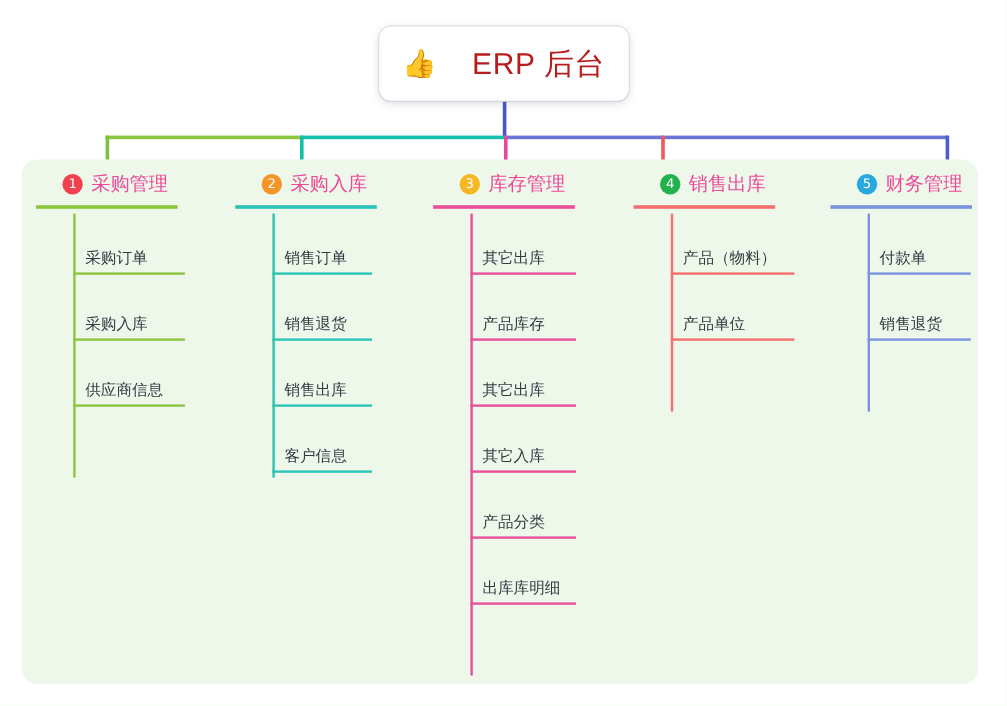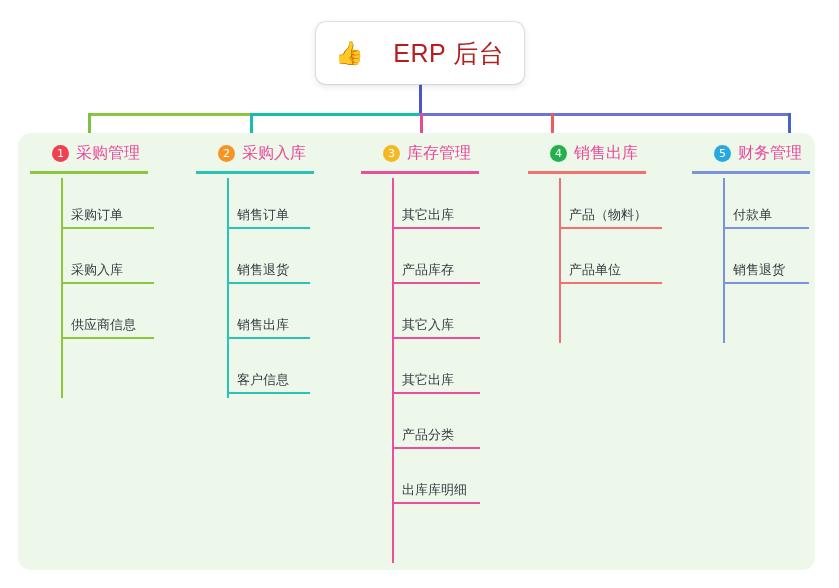--- a/index.html
+++ b/index.html
@@ -134,25 +134,25 @@
           <div class="spine" style="background: rgb(232, 80, 156); height: 385px;"></div>
           <div class="item">
             <span class="item-label">其它出库</span>
             <div class="item-rule" style="width: 88px; background: rgb(232, 80, 156);"></div>
           </div>
           <div class="item">
             <span class="item-label">产品库存</span>
             <div class="item-rule" style="width: 88px; background: rgb(232, 80, 156);"></div>
           </div>
           <div class="item">
+            <span class="item-label">其它出库</span>
+            <div class="item-rule" style="width: 88px; background: rgb(232, 80, 156);"></div>
+          </div>
+          <div class="item">
             <span class="item-label">其它入库</span>
-            <div class="item-rule" style="width: 88px; background: rgb(232, 80, 156);"></div>
-          </div>
-          <div class="item">
-            <span class="item-label">其它出库</span>
             <div class="item-rule" style="width: 88px; background: rgb(232, 80, 156);"></div>
           </div>
           <div class="item">
             <span class="item-label">产品分类</span>
             <div class="item-rule" style="width: 88px; background: rgb(232, 80, 156);"></div>
           </div>
           <div class="item">
             <span class="item-label">出库库明细</span>
             <div class="item-rule" style="width: 88px; background: rgb(232, 80, 156);"></div>
           </div>

